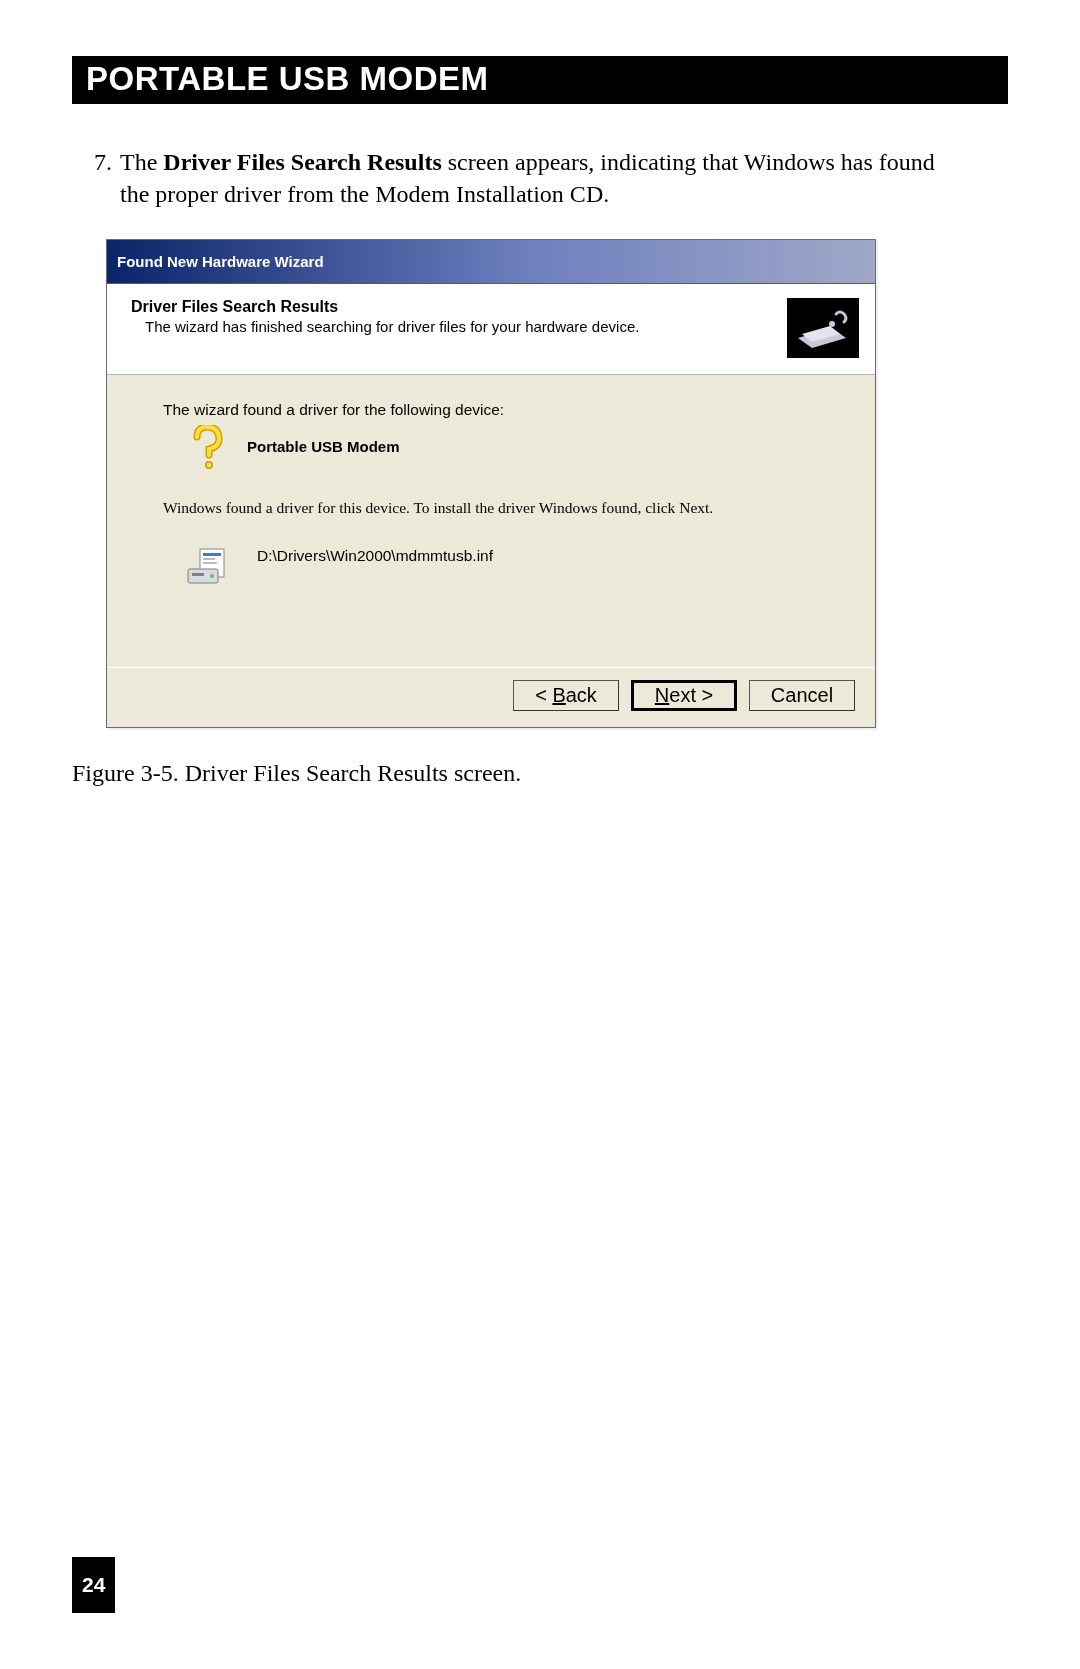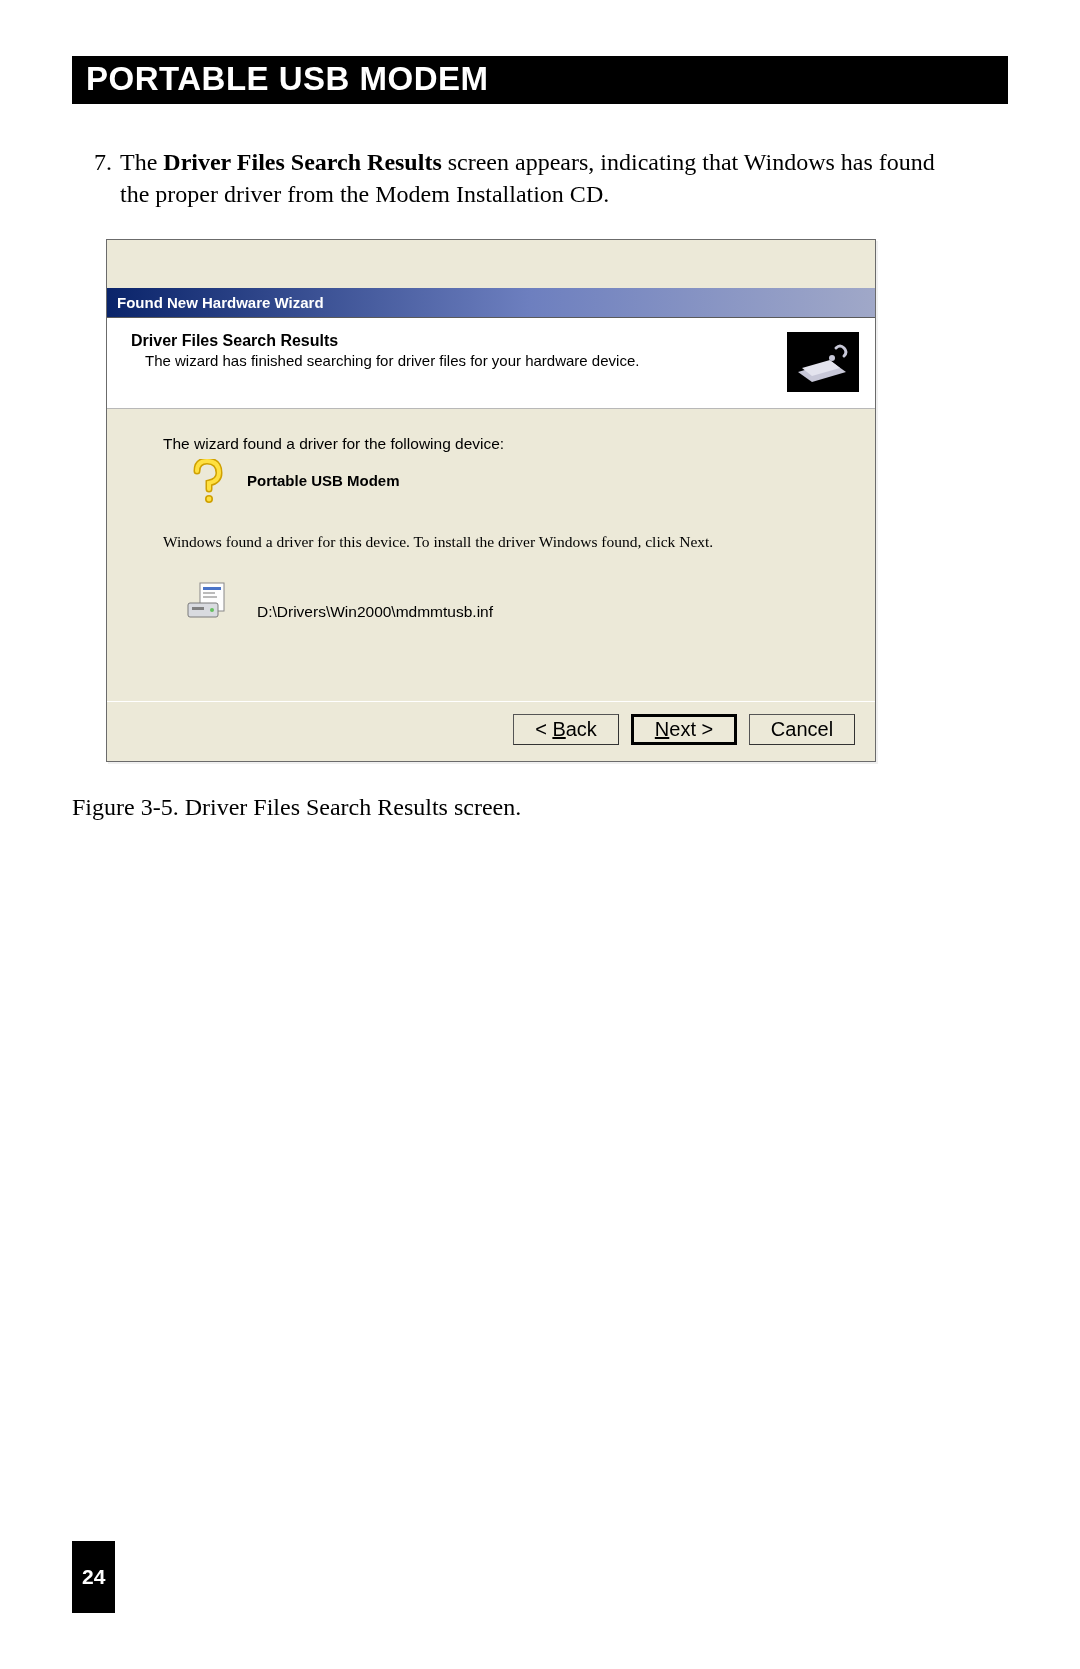--- a/index.html
+++ b/index.html
@@ -55,24 +55,23 @@
     border: 1px solid #6b6b6b;
     font-family: Tahoma, Arial, sans-serif;
     font-size: 16px;
     color: #000;
     box-shadow: 2px 2px 0 rgba(0,0,0,0.06);
   }
   .wizard-titlebar {
     background: linear-gradient(to right, #0a246a 0%, #6d7fbf 55%, #a0a8c8 100%);
     color: #fff;
     font-weight: bold;
-    padding: 6px 10px;
+    padding: 13px 10px;
     font-size: 15px;
     border-bottom: 1px solid #5a5a5a;
-    margin-top: 48px;
   }
   .wizard-header {
     background: #fff;
     padding: 14px 16px 16px 24px;
     display: flex;
     align-items: flex-start;
     border-bottom: 1px solid #b8b8b8;
   }
   .wizard-header-text {
     flex: 1;
@@ -108,21 +107,21 @@
   }
   .qmark-icon {
     width: 44px; height: 44px;
     display:flex; align-items:center; justify-content:center;
     margin-right: 18px;
   }
   .device-name { font-weight: bold; font-size: 15px; }
   .instr-line { margin-bottom: 30px; font-family: Liberation Serif, serif; }
   .path-row {
     display: flex;
-    align-items: flex-end;
+    align-items: flex-start;
     margin-left: 22px;
   }
   .drive-icon {
     width: 48px; height: 40px;
     display:flex; align-items:center; justify-content:center;
     margin-right: 24px;
   }
   .wizard-footer {
     padding: 12px 20px 16px 20px;
     border-top: 1px solid #fff;
@@ -164,21 +163,21 @@
 
   .page-number {
     position: absolute;
     left: 72px;
     bottom: 56px;
     background: #000;
     color: #fff;
     font-family: Arial, sans-serif;
     font-weight: bold;
     font-size: 21px;
-    padding: 24px 10px;
+    padding: 16px 10px;
   }
 </style>
 </head>
 <body>
 
 <div class="page">
 
   <div class="header-band">PORTABLE USB MODEM</div>
 
   <div class="body-text">

